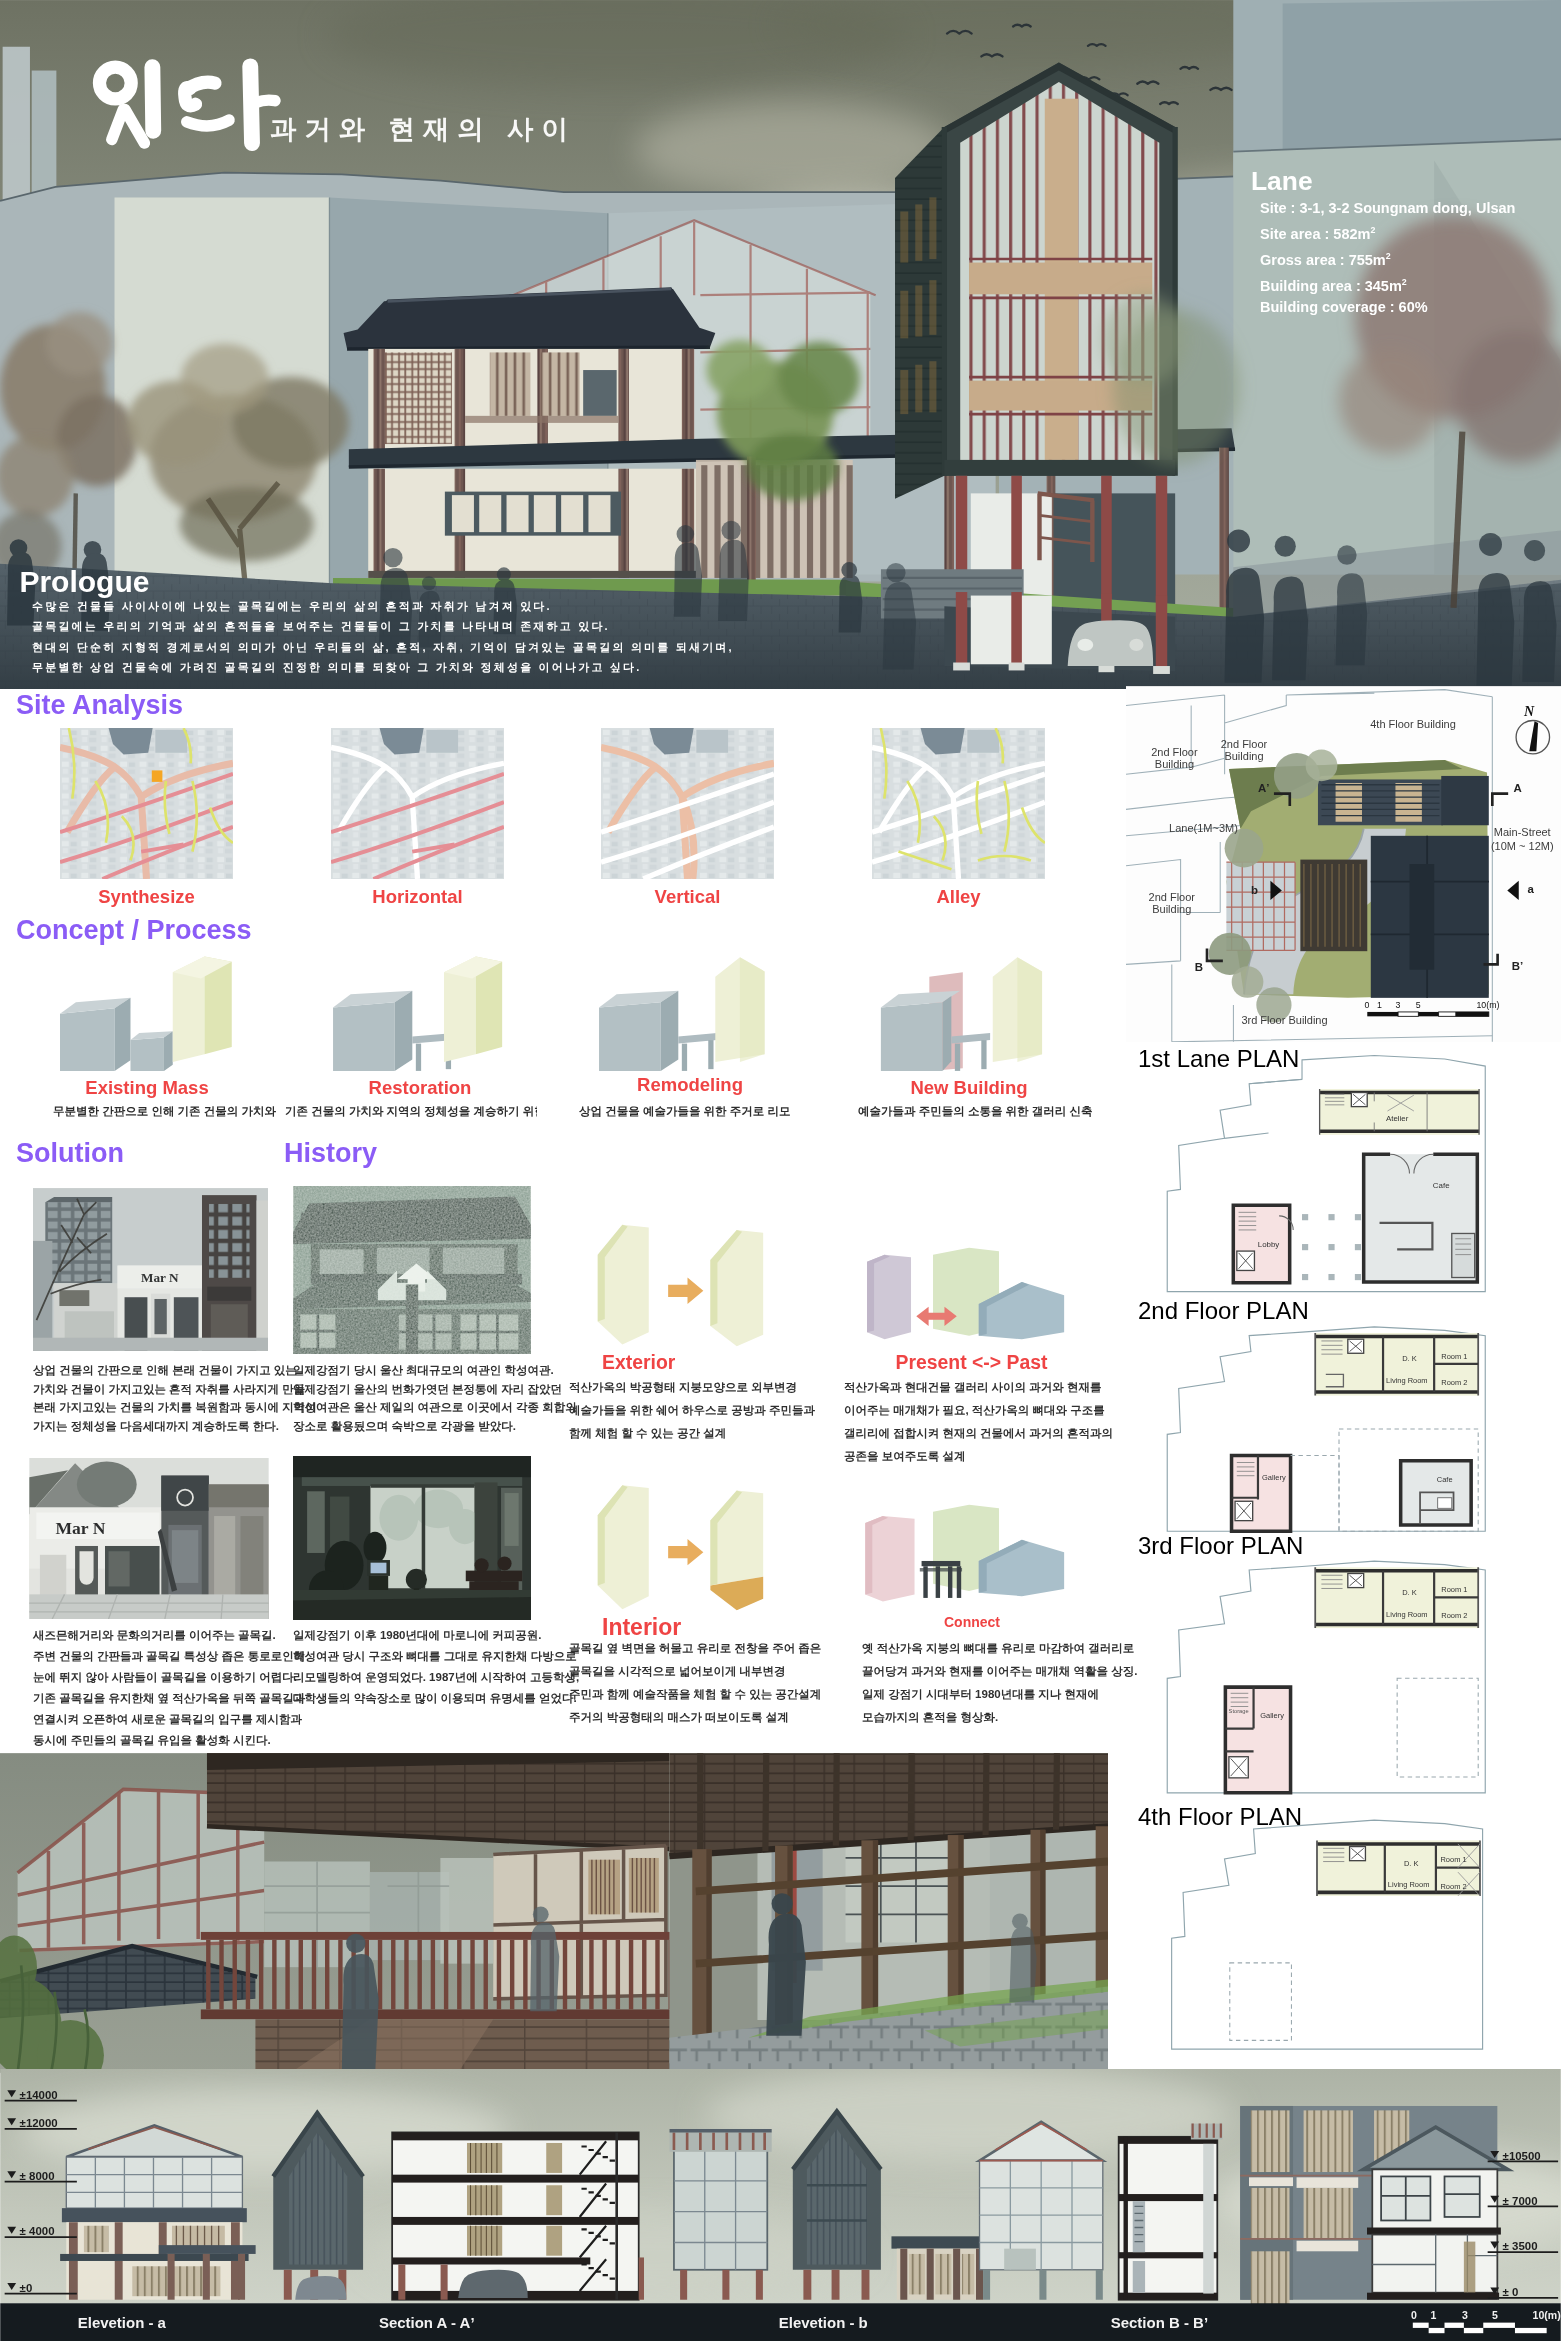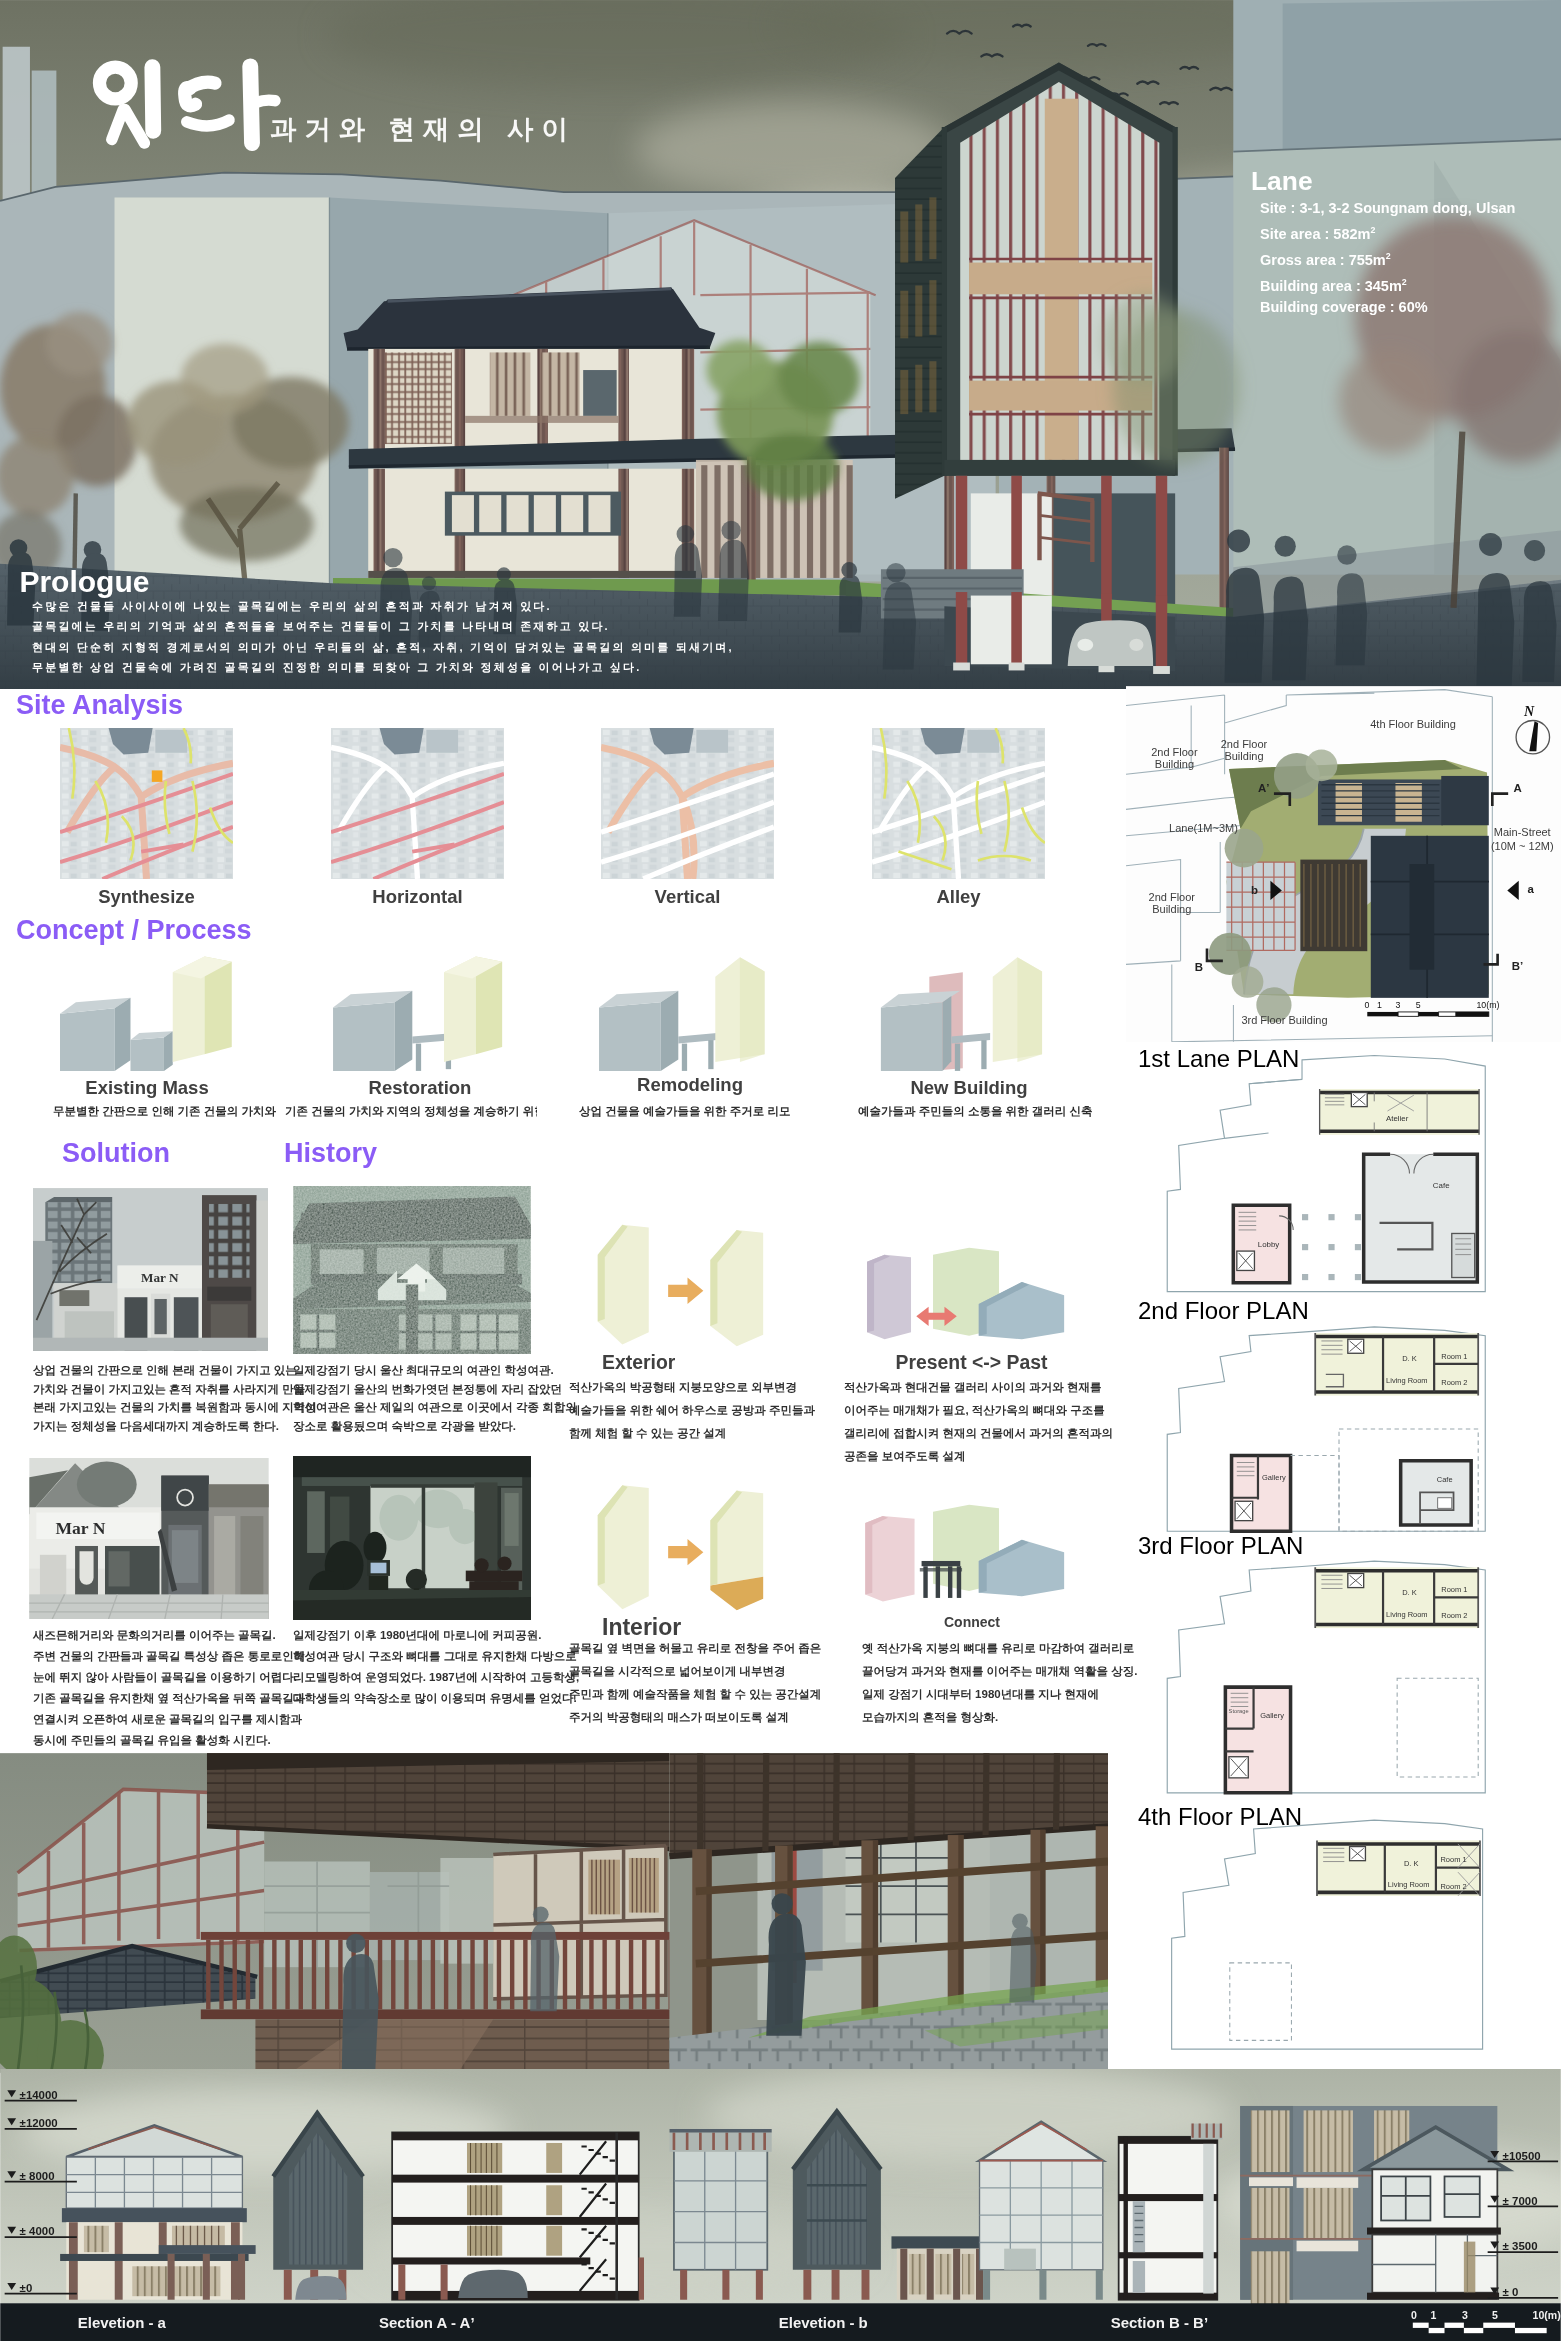--- a/index.html
+++ b/index.html
@@ -1,19 +1,19 @@
 <!DOCTYPE html>
 <html style="font-size:14px"><head><meta charset="utf-8">
 <style>
 html,body{margin:0;padding:0;}
 body{width:1561px;height:2342px;position:relative;background:#ffffff;font-family:"Liberation Sans",sans-serif;overflow:hidden;}
 .abs{position:absolute;}
 .hb{color:#8b5cf6;font-weight:bold;font-size:27px;}
 svg{display:block;}
-.kl{font-weight:bold;color:#404040;font-size:18.5px;}
+.kl{font-weight:bold;color:#ef4444;font-size:18.5px;}
 .kc{font-weight:bold;color:#2c2c2c;font-size:11.5px;}
 .kp{font-weight:bold;color:#303030;font-size:11.5px;line-height:18.5px;white-space:nowrap;}
 .wt{color:#ffffff;font-weight:bold;}
 </style></head>
 <body>
 
 <div class="abs" style="left:0;top:0;">
 <svg width="1561" height="689" viewBox="0 0 1772 782">
 <defs>
 <linearGradient id="sky" x1="0" y1="0" x2="0" y2="1">
@@ -548,21 +548,21 @@
   </div>
 <div class="abs kl" style="left:59px;top:1077px;width:176px;text-align:center;">Existing Mass</div>
 <div class="abs kl" style="left:332px;top:1077px;width:176px;text-align:center;">Restoration</div>
 <div class="abs kl" style="left:602px;top:1074px;width:176px;text-align:center;">Remodeling</div>
 <div class="abs kl" style="left:881px;top:1077px;width:176px;text-align:center;">New Building</div>
 <div class="abs kc" style="left:53px;top:1104px;width:225px;white-space:nowrap;overflow:hidden;">무분별한 간판으로 인해 기존 건물의 가치와 기능 상실</div>
 <div class="abs kc" style="left:285px;top:1104px;width:252px;white-space:nowrap;overflow:hidden;">기존 건물의 가치와 지역의 정체성을 계승하기 위한 복원</div>
 <div class="abs kc" style="left:579px;top:1104px;width:211px;white-space:nowrap;overflow:hidden;">상업 건물을 예술가들을 위한 주거로 리모델링</div>
 <div class="abs kc" style="left:858px;top:1104px;width:238px;white-space:nowrap;overflow:hidden;">예술가들과 주민들의 소통을 위한 갤러리 신축</div>
 
-<div class="abs hb" style="left:16px;top:1138px;margin-left:46px;">Solution</div>
+<div class="abs hb" style="left:16px;top:1138px;">Solution</div>
 
 <div class="abs hb" style="left:284px;top:1138px;">History</div>
 
 <div class="abs" style="left:33px;top:1188px;">
 <svg width="235" height="163" viewBox="0 0 267 185">
 <defs>
 <pattern id="wgrid" width="15" height="12" patternUnits="userSpaceOnUse">
  <rect width="15" height="12" fill="#646d71"></rect>
           <rect x="2" y="2" width="11" height="8" fill="#8f999d"></rect>
 </pattern>

